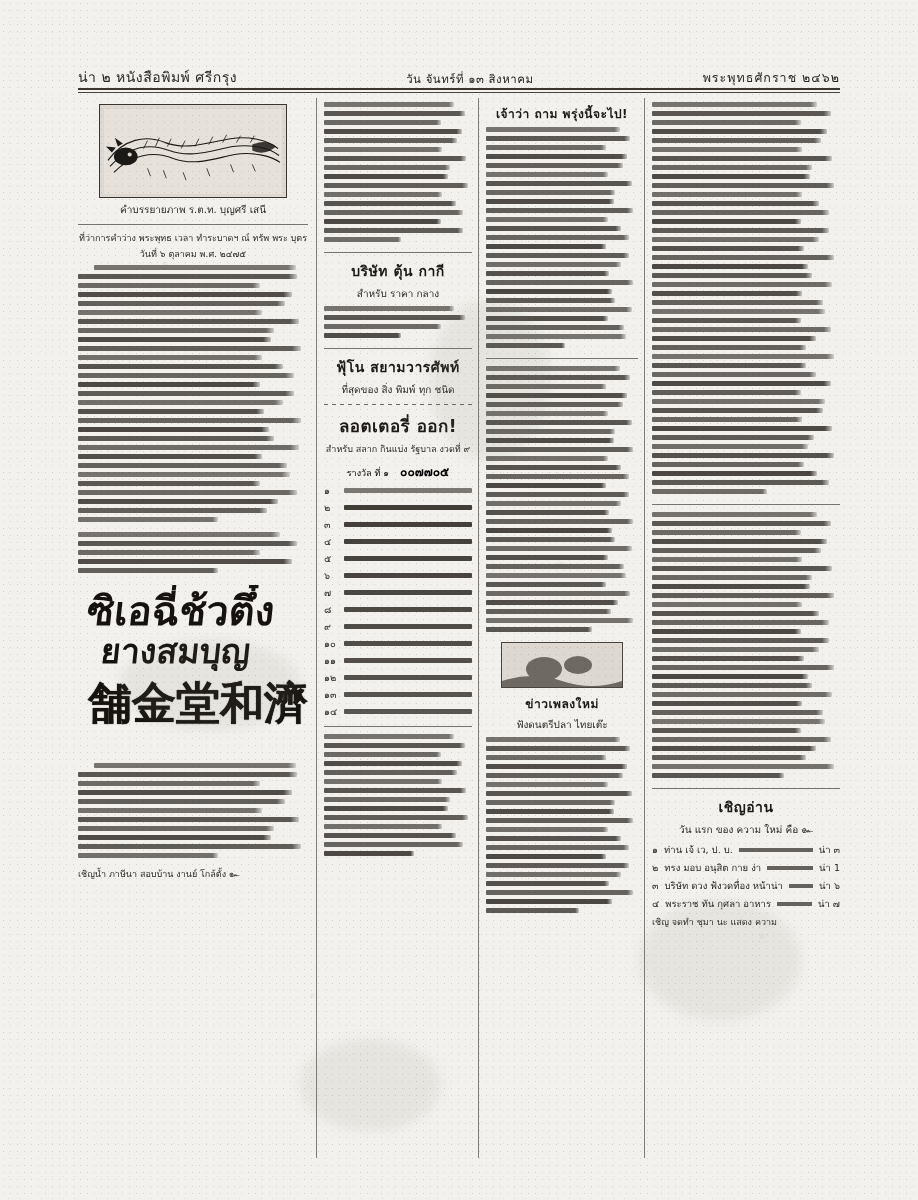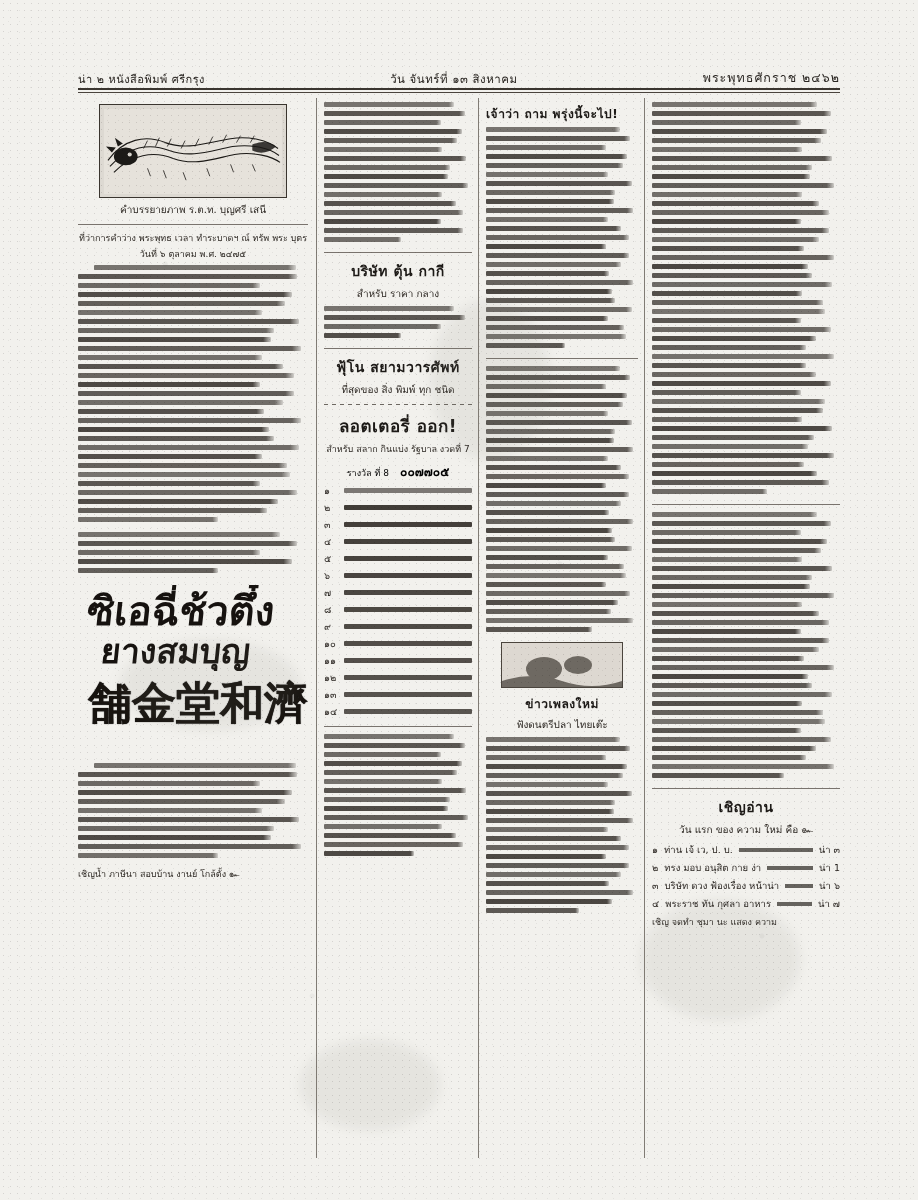--- a/index.html
+++ b/index.html
@@ -33,21 +33,21 @@
     background:rgba(120,115,108,.10);
     filter:blur(6px);border-radius:50%;
   }
 
   
   .masthead{
     position:absolute;left:78px;top:62px;width:762px;height:26px;
     display:flex;align-items:flex-end;justify-content:space-between;
     font-size:11px;color:#2a2622;letter-spacing:.5px;
   }
-  .masthead .mh-left{font-size:11px;margin-top:29px;}
+  .masthead .mh-left{font-size:14px;margin-top:29px;}
   .masthead .mh-mid{font-size:11.5px;}
   .masthead .mh-right{font-size:12.5px;letter-spacing:1px;}
   .rule-top{position:absolute;left:78px;top:88px;width:762px;height:2px;background:#3a352f;}
   .rule-top2{position:absolute;left:78px;top:92px;width:762px;height:1px;background:#4a443d;}
 
   
   .cols{position:absolute;left:78px;top:98px;width:762px;height:1060px;}
   .vrule{position:absolute;top:0;width:1px;height:1060px;background:#6c665e;opacity:.85;}
   .col{position:absolute;top:0;}
 
@@ -272,23 +272,23 @@
           <div class="ln" style="width: 79%; opacity: 0.67;"></div>
           <div class="ln" style="width: 52%; opacity: 0.81;"></div>
         </div>
 
       <div class="hr"></div>
       <div class="hd">ฟุ้โน สยามวารศัพท์</div>
       <div class="subhd">ที่สุดของ สิ่ง พิมพ์ ทุก ชนิด</div>
 
       <div class="hr dot"></div>
       <div class="hd big">ลอตเตอรี่ ออก!</div>
-      <div class="cap tiny">สำหรับ สลาก กินแบ่ง รัฐบาล งวดที่ 7</div>
+      <div class="cap tiny">สำหรับ สลาก กินแบ่ง รัฐบาล งวดที่ ๙</div>
       <div class="center" style="margin:4px 0 2px;">
-        <span class="tiny">รางวัล ที่ 8</span>
+        <span class="tiny">รางวัล ที่ ๑</span>
         <span style="font-size:12px;font-weight:bold;margin-left:6px">๐๐๗๗๐๕</span>
       </div>
       <div id="colB-lottery">
           <div class="lottery-li">
             <span class="num">๑</span>
             <span class="bar" style="opacity: 0.6;"></span>
           </div>
           <div class="lottery-li">
             <span class="num">๒</span>
             <span class="bar" style="opacity: 0.89;"></span>
@@ -356,21 +356,21 @@
           <div class="ln" style="width: 84%; opacity: 0.82;"></div>
           <div class="ln" style="width: 97%; opacity: 0.73;"></div>
           <div class="ln" style="width: 80%; opacity: 0.64;"></div>
           <div class="ln" style="width: 89%; opacity: 0.78;"></div>
           <div class="ln" style="width: 94%; opacity: 0.69;"></div>
           <div class="ln" style="width: 61%; opacity: 0.83;"></div>
         </div>
     </div>
 
     <div class="col colC">
-      <div class="hd sm" style="text-align:left">เจ้าว่า   ถาม พรุ่งนี้จะไป!</div>
+      <div class="hd sm" style="text-align:center">เจ้าว่า   ถาม พรุ่งนี้จะไป!</div>
       <div class="blk" id="colC-top">
           <div class="ln" style="width: 88%; opacity: 0.62;"></div>
           <div class="ln" style="width: 95%; opacity: 0.76;"></div>
           <div class="ln" style="width: 79%; opacity: 0.67;"></div>
           <div class="ln" style="width: 93%; opacity: 0.81;"></div>
           <div class="ln" style="width: 90%; opacity: 0.72;"></div>
           <div class="ln" style="width: 80%; opacity: 0.63;"></div>
           <div class="ln" style="width: 96%; opacity: 0.77;"></div>
           <div class="ln" style="width: 85%; opacity: 0.68;"></div>
           <div class="ln" style="width: 84%; opacity: 0.82;"></div>
@@ -555,21 +555,21 @@
             <span class="val">น่า ๓</span>
           </div>
           <div class="list-row">
             <span class="lbl">๒</span>
             <span class="lbl">ทรง มอบ อนุสิต กาย ง่า</span>
             <span class="fill"></span>
             <span class="val">น่า 1</span>
           </div>
           <div class="list-row">
             <span class="lbl">๓</span>
-            <span class="lbl">บริษัท ดวง ฟ้องเรื่อง หน้าน่า</span>
+            <span class="lbl">บริษัท ดวง ฟ้งวดทื่อง หน้าน่า</span>
             <span class="fill"></span>
             <span class="val">น่า ๖</span>
           </div>
           <div class="list-row">
             <span class="lbl">๔</span>
             <span class="lbl">พระราช ทัน กุศลา อาหาร</span>
             <span class="fill"></span>
             <span class="val">น่า ๗</span>
           </div>
         </div>

